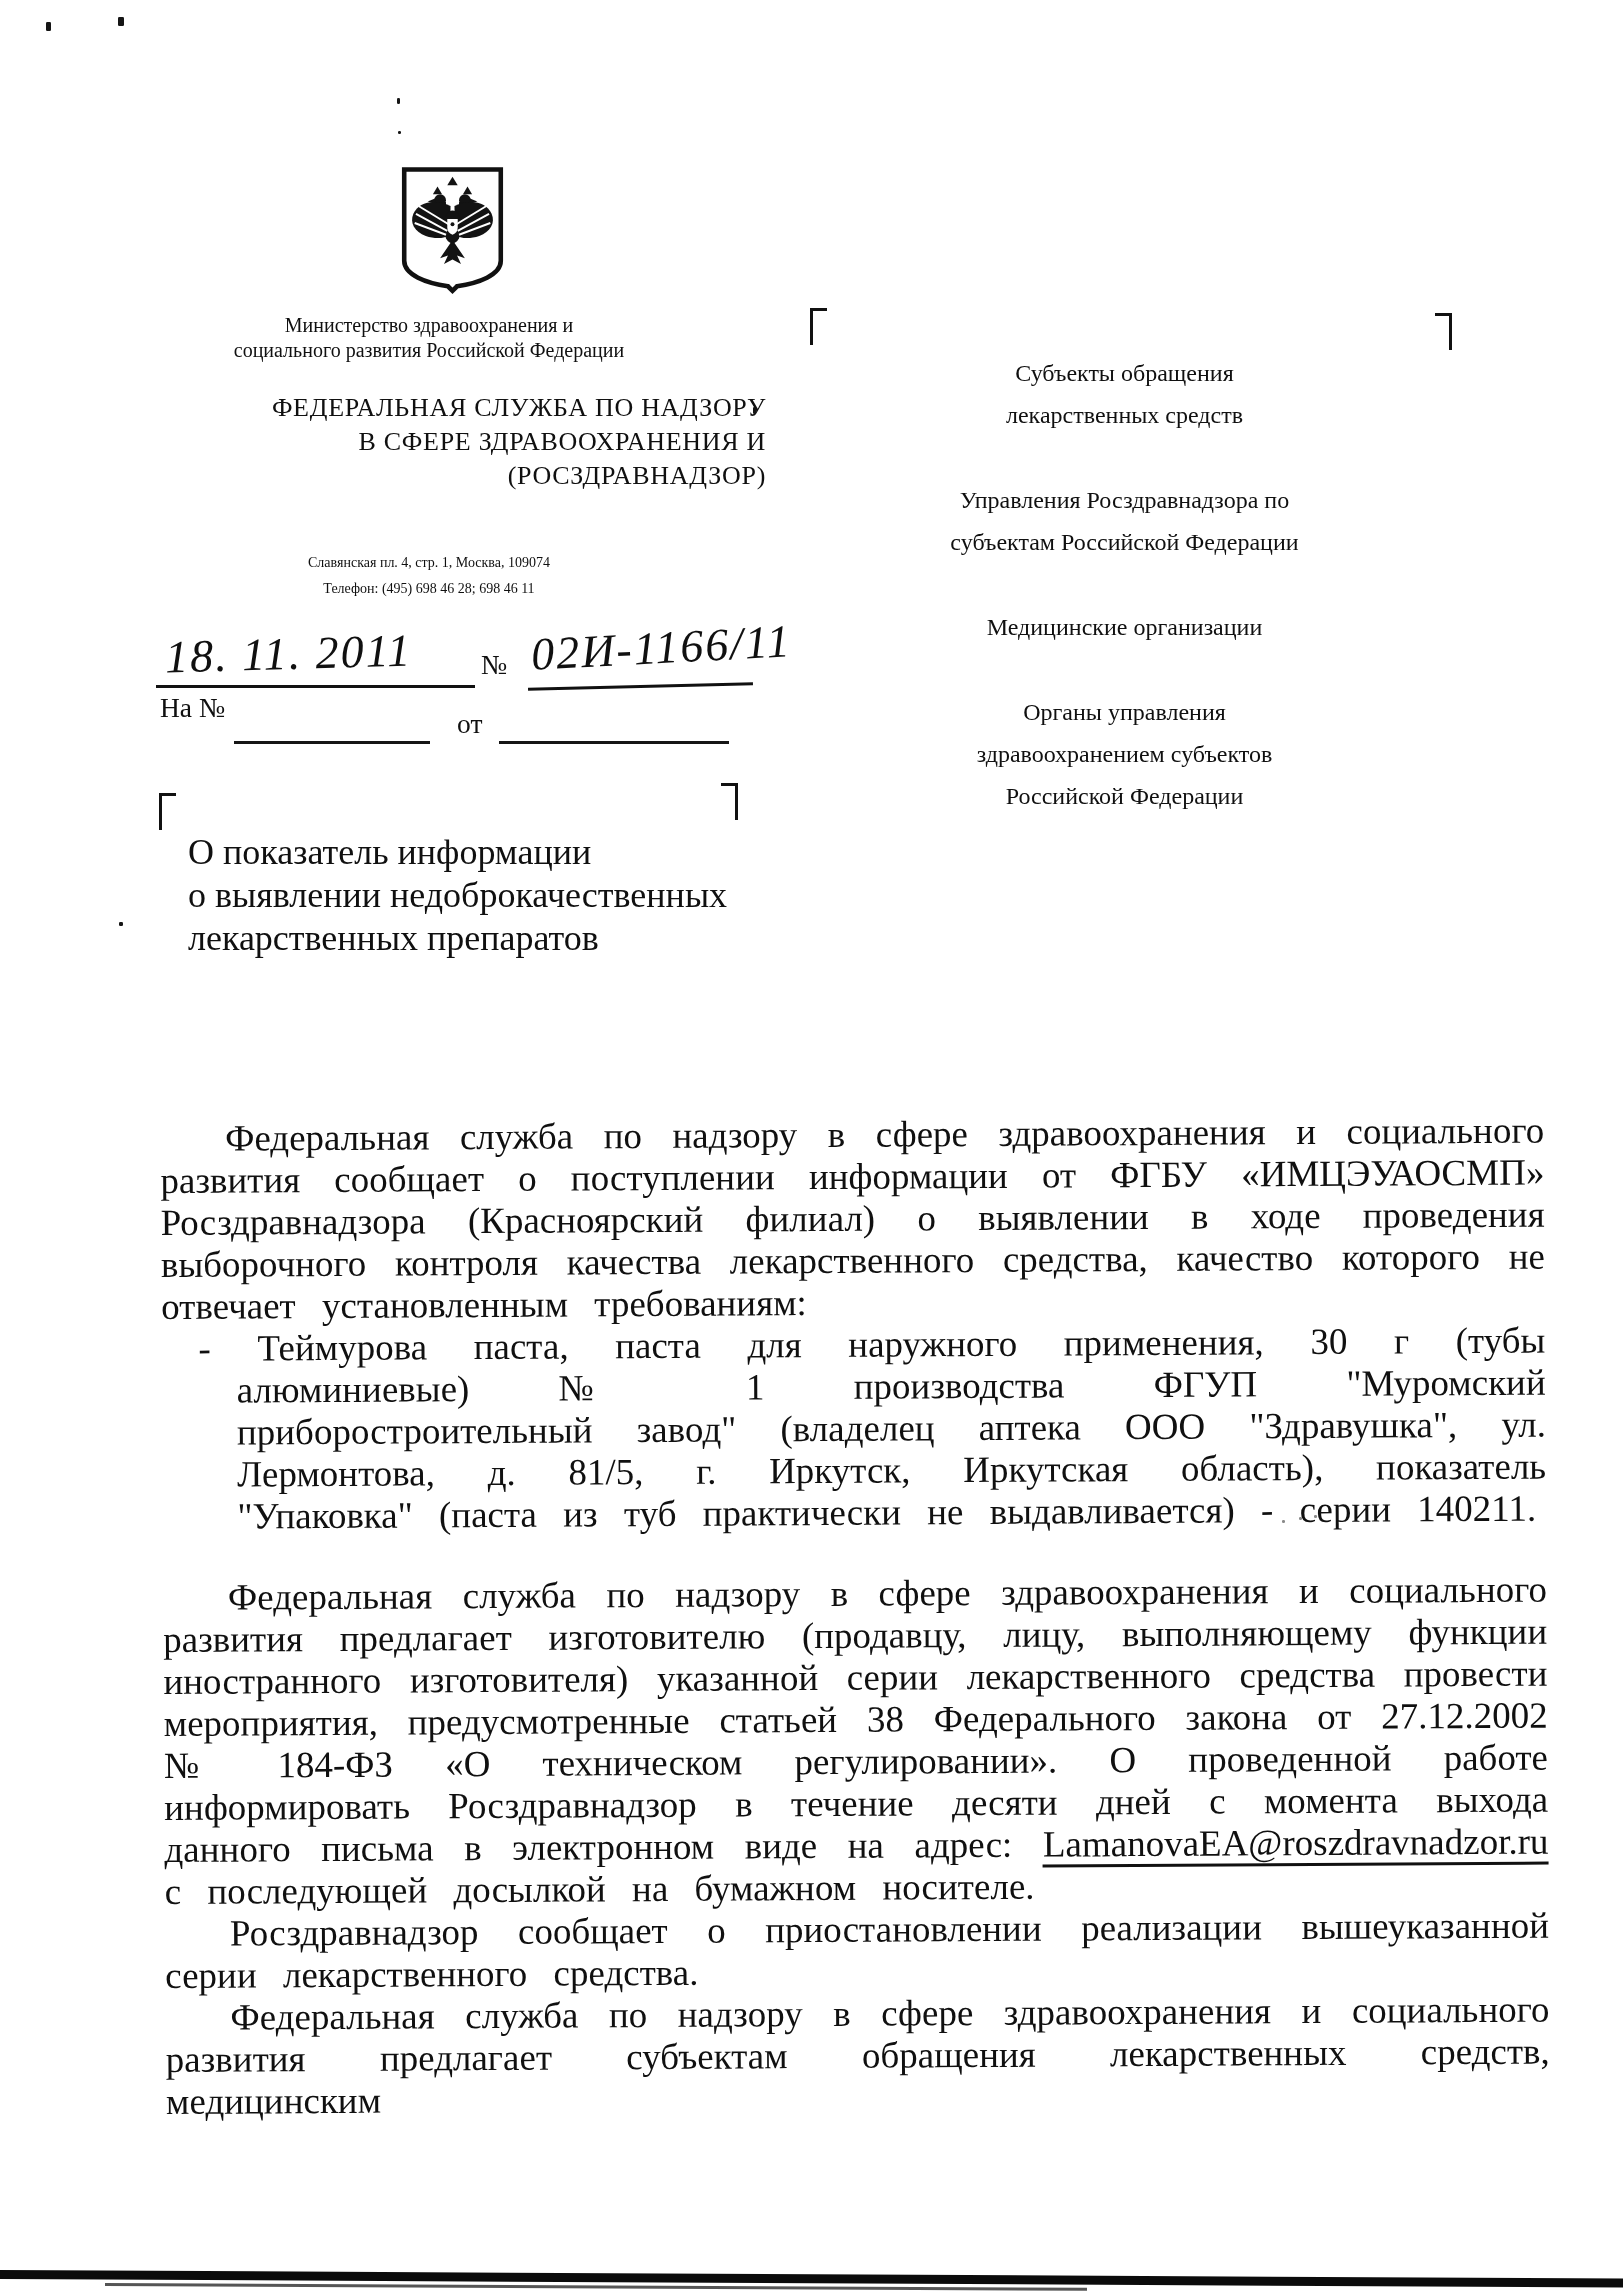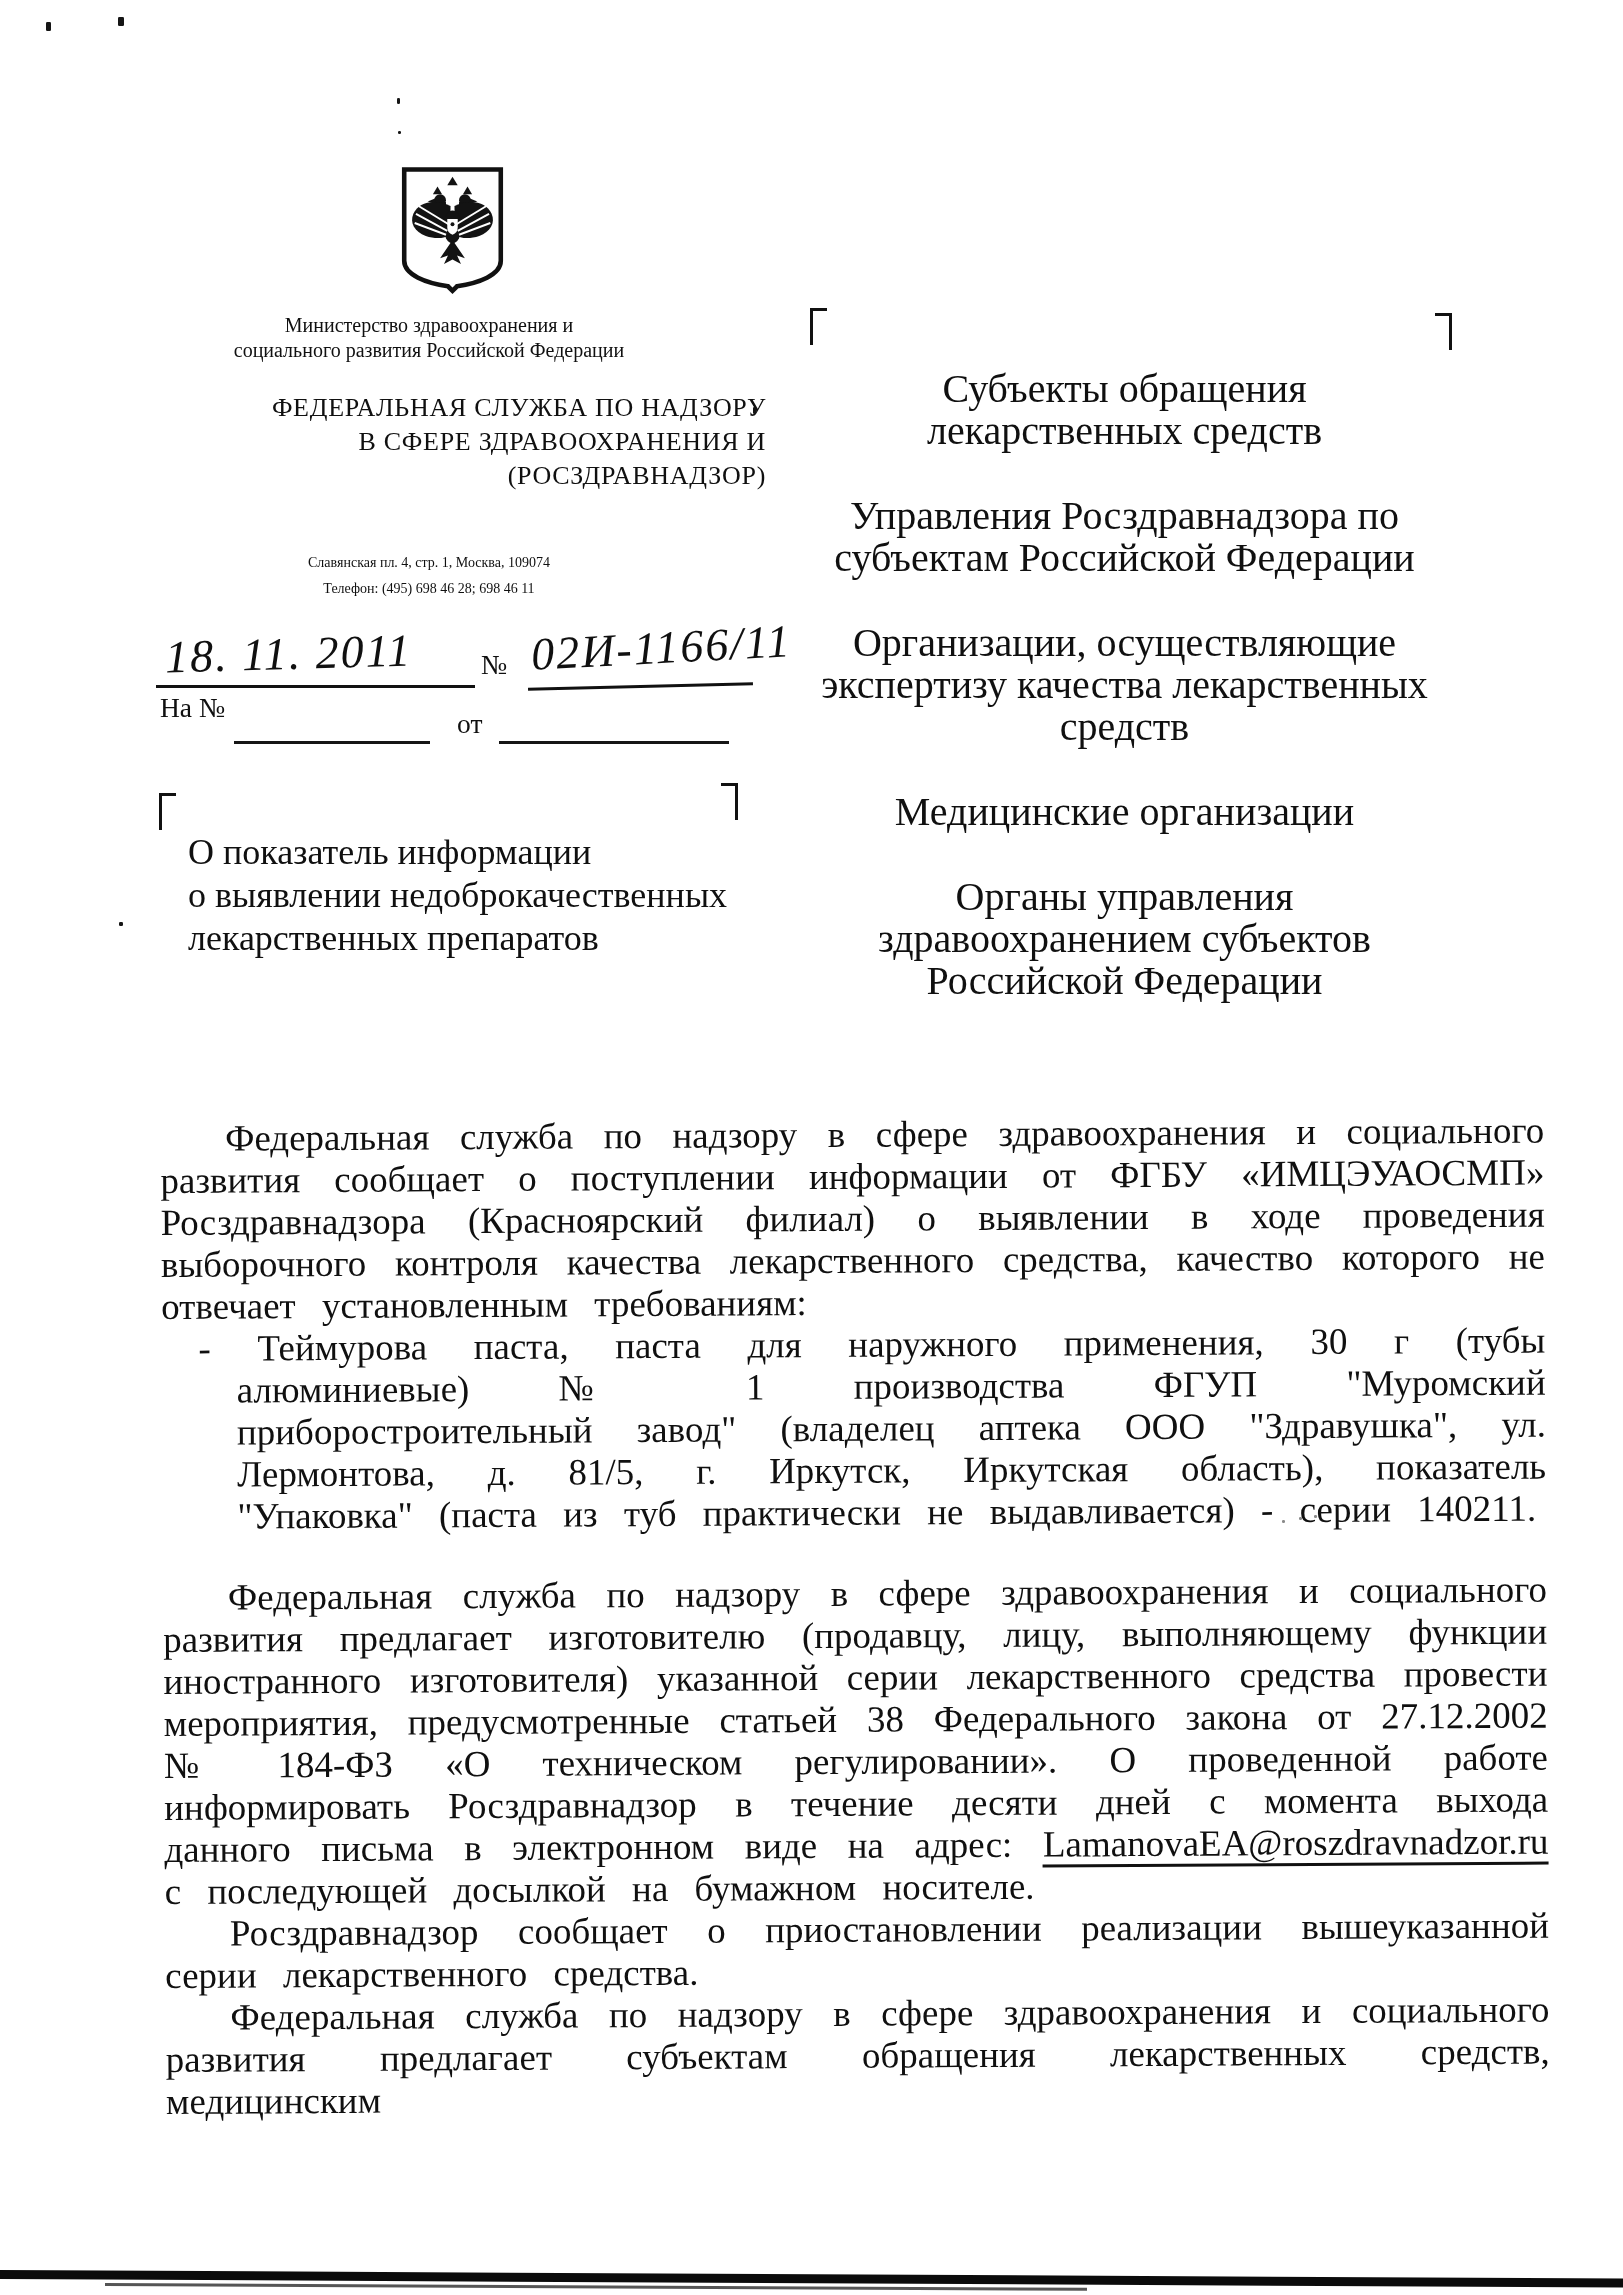--- a/index.html
+++ b/index.html
@@ -29,22 +29,22 @@
 
   
   .cb{width:14.4px;height:34px;}
   .cb-tl{border-top:3.3px solid #111;border-left:3.3px solid #111;}
   .cb-tr{border-top:3.3px solid #111;border-right:3.3px solid #111;}
 
   
   .subject{left:188px;top:831px;width:550px;font-size:36px;line-height:43px;}
 
   
-  .recips{left:800px;top:368px;width:649px;text-align:center;
-          font-size:40px;line-height:42px;}
+  .recips{left:800px;top:352px;width:649px;text-align:center;
+          font-size:24px;line-height:42px;}
   .recips .grp{margin-bottom:43px;}
 
   
   .bodytext{left:160px;top:1118px;width:1384px;font-size:37px;line-height:42px;
             text-align:justify;word-spacing:17px;transform:rotate(-0.35deg);
             transform-origin:0 0;}
   .bodytext p{margin:0;text-indent:65px;}
   .bodytext p.gap{margin-top:39px;}
   .bodytext .item{margin:0 0 0 75px;text-indent:-38px;}
   .email{border-bottom:3.3px solid #111;white-space:nowrap;}
@@ -131,25 +131,20 @@
 <div class="abs recips">
   <div class="grp">
     <div>Субъекты обращения</div>
     <div>лекарственных средств</div>
   </div>
   <div class="grp">
     <div>Управления Росздравнадзора по</div>
     <div>субъектам Российской Федерации</div>
   </div>
   <div class="grp">
-    <div>Организации, осуществляющие</div>
-    <div>экспертизу качества лекарственных</div>
-    <div>средств</div>
-  </div>
-  <div class="grp">
     <div>Медицинские организации</div>
   </div>
   <div class="grp">
     <div>Органы управления</div>
     <div>здравоохранением субъектов</div>
     <div>Российской Федерации</div>
   </div>
 </div>
 
 <div class="abs bodytext">

